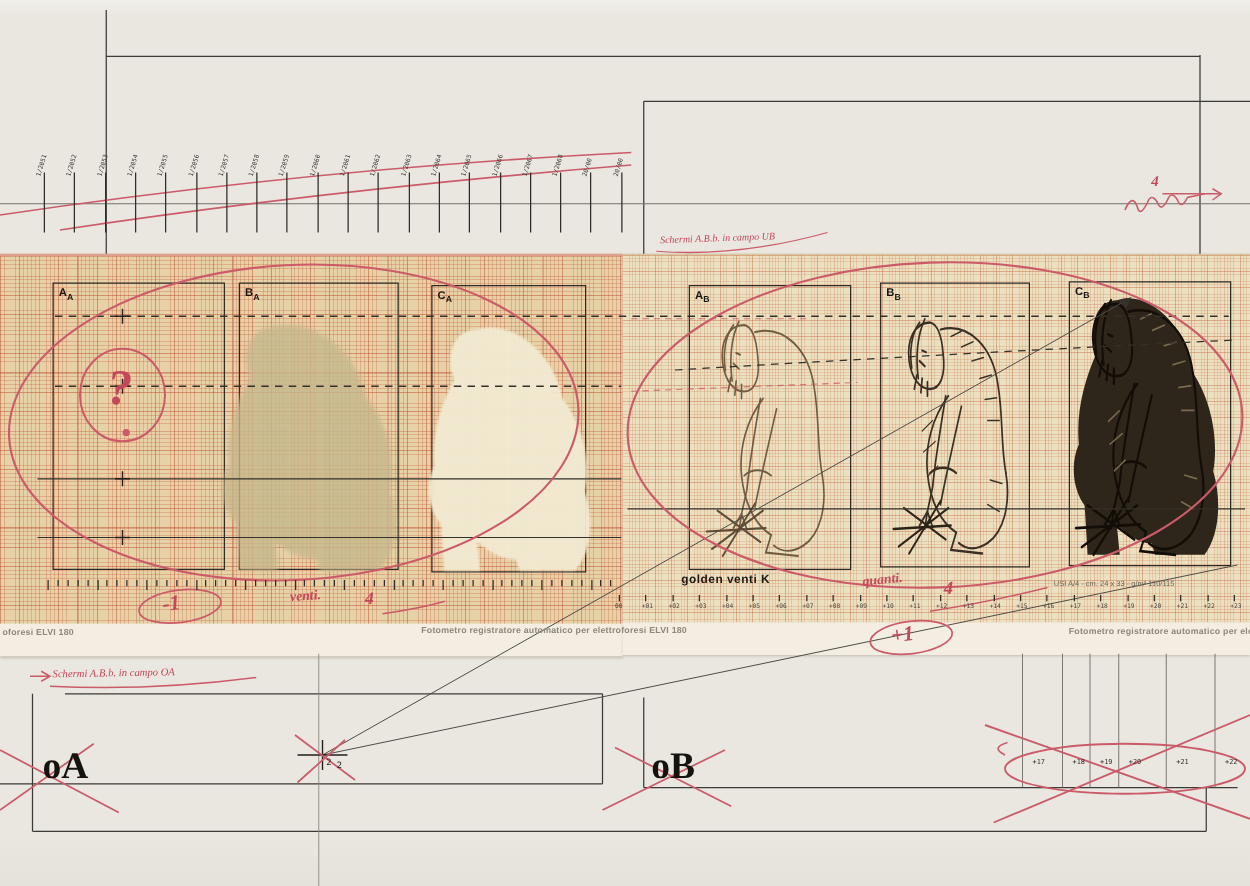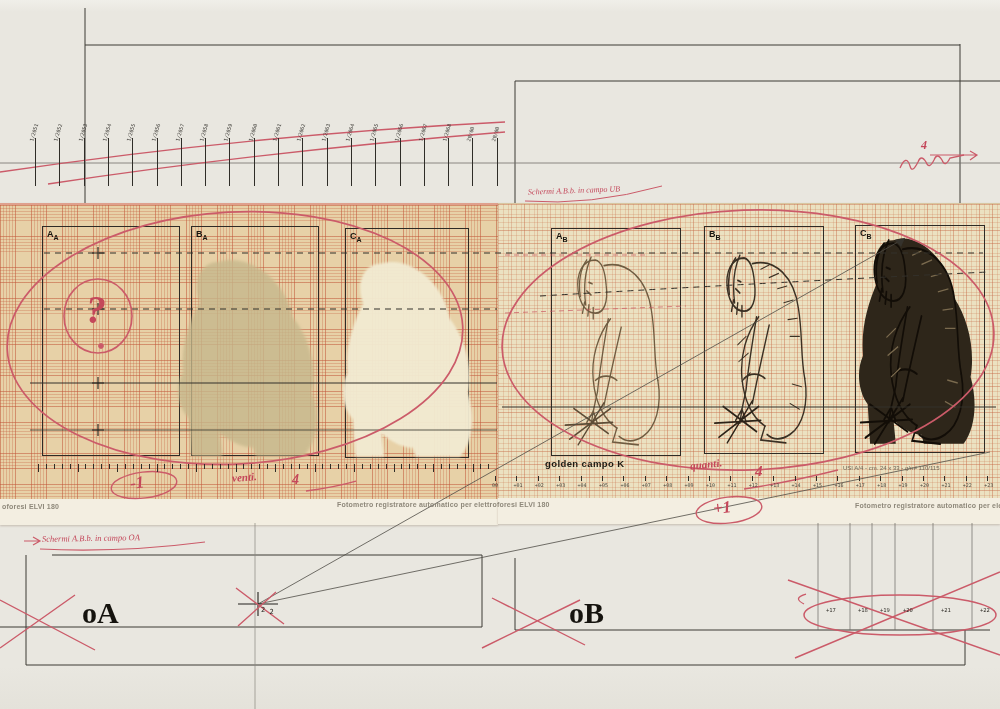--- a/index.html
+++ b/index.html
@@ -22,21 +22,21 @@
       repeating-linear-gradient(to bottom, rgba(200,110,70,.22) 0 .5px, transparent .5px 2.6px),
       repeating-linear-gradient(to right, rgba(190,85,55,.26) 0 .8px, transparent .8px 13px),
       repeating-linear-gradient(to bottom, rgba(190,85,55,.26) 0 .8px, transparent .8px 13px);}
   .panel{position:absolute;border:1.5px solid #2e2b26;background:transparent;}
   .plabel{position:absolute;top:2px;left:4px;font-weight:bold;font-size:9px;color:#17150f;}
   .plabel sub{font-size:7px;}
   .tick{position:absolute;width:1px;background:#2f2d28;}
   .ticklabel{position:absolute;font-size:5px;color:#3a3833;white-space:nowrap;
              transform:rotate(-73deg);transform-origin:0 100%;font-family:"DejaVu Sans Mono",monospace;}
   .hand{font-family:"Liberation Serif",serif;font-style:italic;color:#c4475a;}
-  .stencil{font-family:"Liberation Serif",serif;font-weight:bold;color:#15130e;margin-left:48px;}
+  .stencil{font-family:"Liberation Serif",serif;font-weight:bold;color:#15130e;}
   .printcap{font-size:7px;font-weight:bold;color:#8e887a;letter-spacing:.2px;white-space:nowrap;}
   .tiny{font-size:5px;color:#4a463e;font-family:"DejaVu Sans Mono",monospace;white-space:nowrap;}
   svg{display:block;}
   #overlay{position:absolute;inset:0;pointer-events:none;z-index:6;}
   .txt{z-index:7;}
   .fig{z-index:3;}
 </style>
 </head>
 <body>
 
@@ -381,21 +381,21 @@
   <div class="abs txt hand" style="left:921px;top:138px;font-size:12px;font-weight:bold;">4</div>
 
   <div class="abs txt hand" style="left:86px;top:286px;font-size:40px;font-weight:bold;">?</div>
   <div class="abs txt hand" style="left:130px;top:473px;font-size:17px;font-weight:bold;transform:rotate(-7deg);">-1</div>
   <div class="abs txt hand" style="left:713px;top:498px;font-size:17px;font-weight:bold;transform:rotate(-7deg);">+1</div>
   <div class="abs txt hand" style="left:232px;top:471px;font-size:11px;font-weight:bold;transform:rotate(-4deg);">venti.</div>
   <div class="abs txt hand" style="left:292px;top:472px;font-size:14px;font-weight:bold;">4</div>
   <div class="abs txt hand" style="left:690px;top:458px;font-size:11px;font-weight:bold;transform:rotate(-6deg);">quanti.</div>
   <div class="abs txt hand" style="left:755px;top:463px;font-size:15px;font-weight:bold;">4</div>
 
-  <div class="abs txt" style="left:545px;top:458px;font-size:9.5px;font-weight:bold;color:#1d1a13;letter-spacing:.4px;">golden campo K</div>
+  <div class="abs txt" style="left:545px;top:458px;font-size:9.5px;font-weight:bold;color:#1d1a13;letter-spacing:.4px;">golden venti K</div>
   <div class="abs txt" style="left:843px;top:465px;font-size:6px;color:#6d675a;white-space:nowrap;">USI A/4 - cm. 24 x 33 - g/m² 110/115</div>
 
   <div class="abs txt printcap" style="left:2px;top:503px;">oforesi ELVI 180</div>
   <div class="abs txt printcap" style="left:337px;top:501px;">Fotometro registratore automatico per elettroforesi ELVI 180</div>
   <div class="abs txt printcap" style="left:855px;top:502px;">Fotometro registratore automatico per ele</div>
 
   <div class="abs txt stencil" style="left:34px;top:596px;font-size:30px;">oA</div>
   <div class="abs txt stencil" style="left:521px;top:596px;font-size:30px;">oB</div>
   <div class="abs txt tiny" style="left:261px;top:606px;font-size:7px;color:#23211c;"><span>2</span> <span style="position:relative;top:2px;">2</span></div>
 

